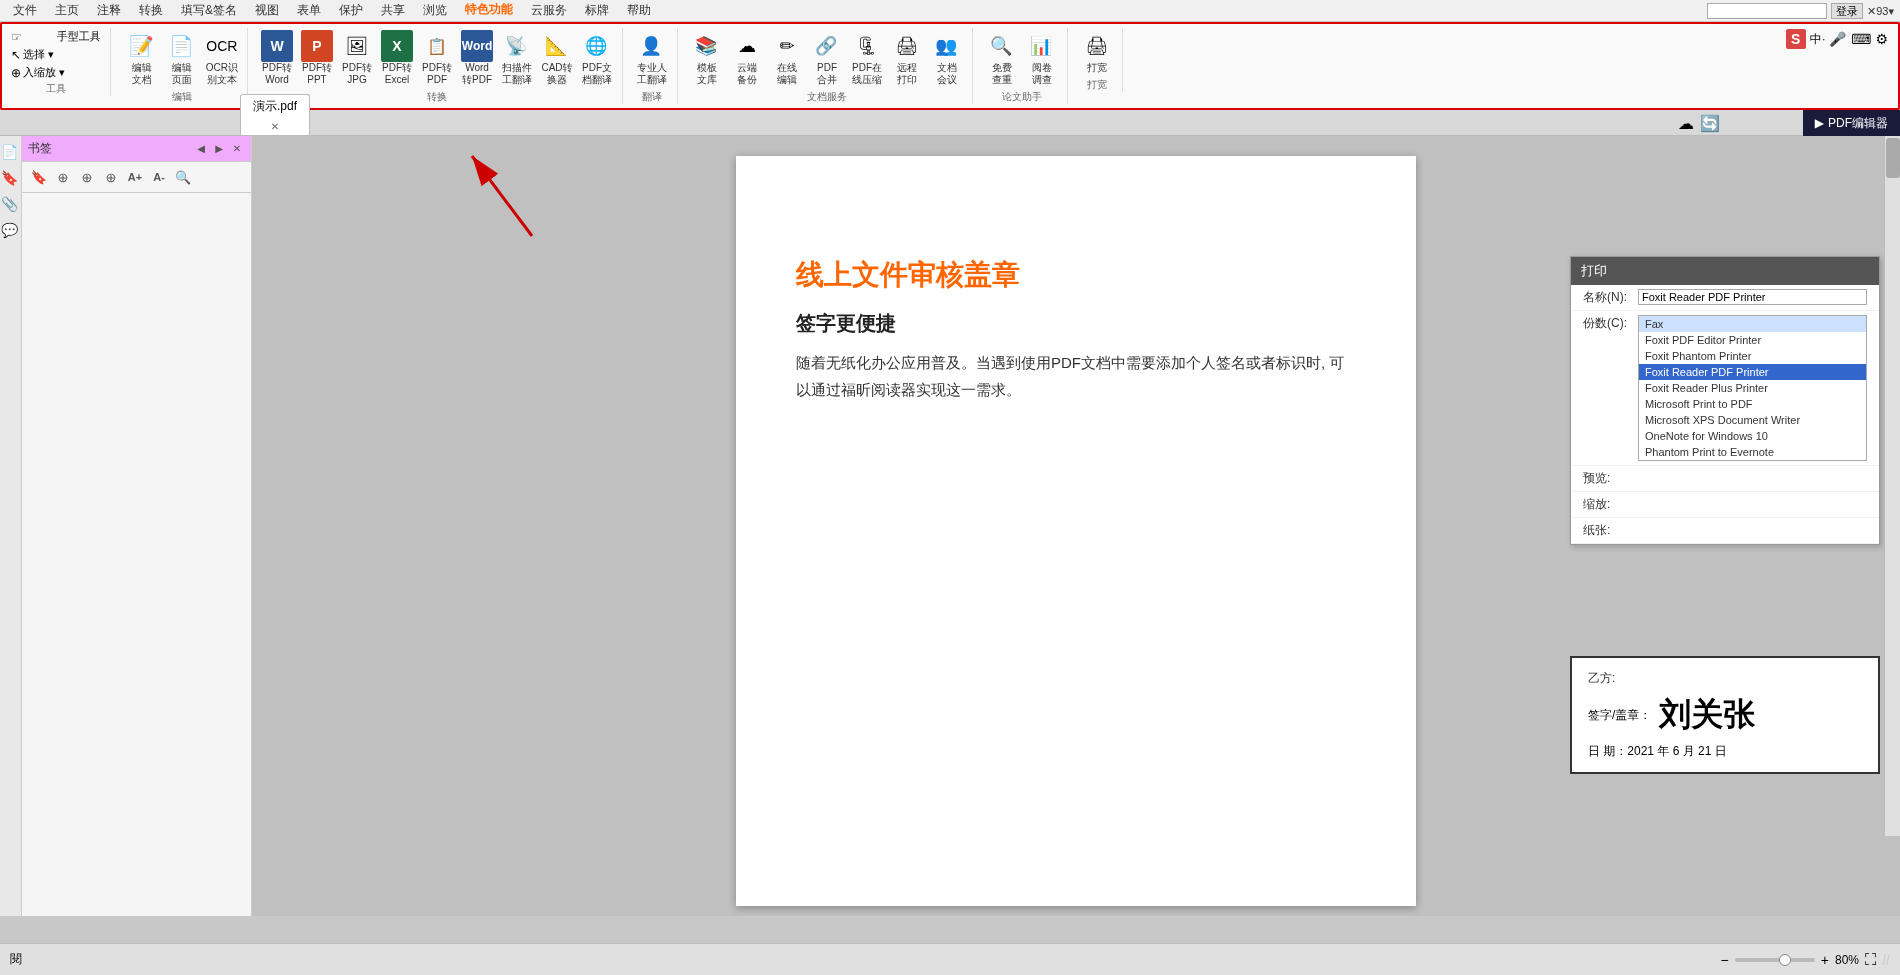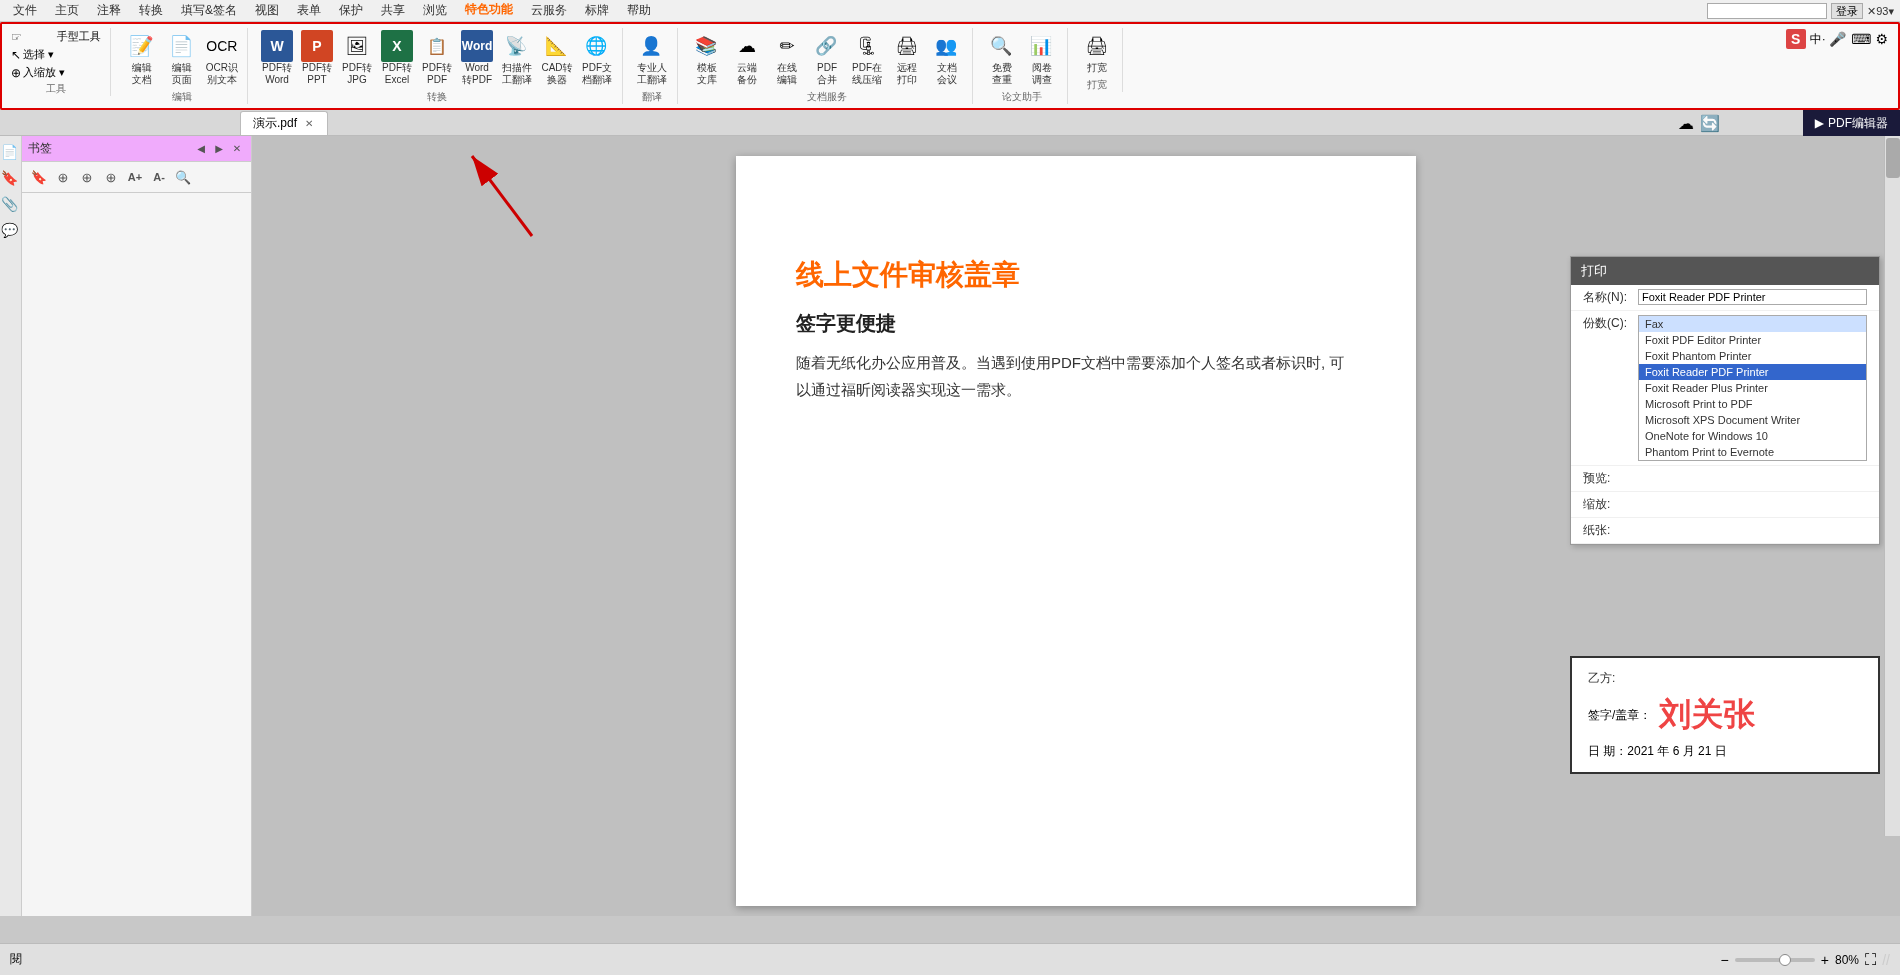--- a/index.html
+++ b/index.html
@@ -87,20 +87,21 @@
       background: white;
       border: 1px solid #bbb;
       border-bottom: none;
       padding: 3px 12px;
       font-size: 12px;
       display: flex;
       align-items: center;
       gap: 6px;
       cursor: pointer;
       border-radius: 3px 3px 0 0;
+      flex-direction: column;
     }
     .doc-tab .close-btn {
       font-size: 10px;
       color: #666;
       cursor: pointer;
       padding: 0 2px;
     }
 
     
     .sidebar {
@@ -247,21 +248,21 @@
       margin-bottom: 6px;
       font-size: 12px;
     }
     .sig-label {
       color: #333;
       min-width: 55px;
     }
     .sig-name {
       font-size: 32px;
       font-weight: bold;
-      color: #ef4444;
+      color: #000000;
       font-family: 'KaiTi', '楷体', serif;
     }
     .sig-date-row {
       display: flex;
       align-items: center;
       font-size: 12px;
     }
 
     
     .status-bar {

